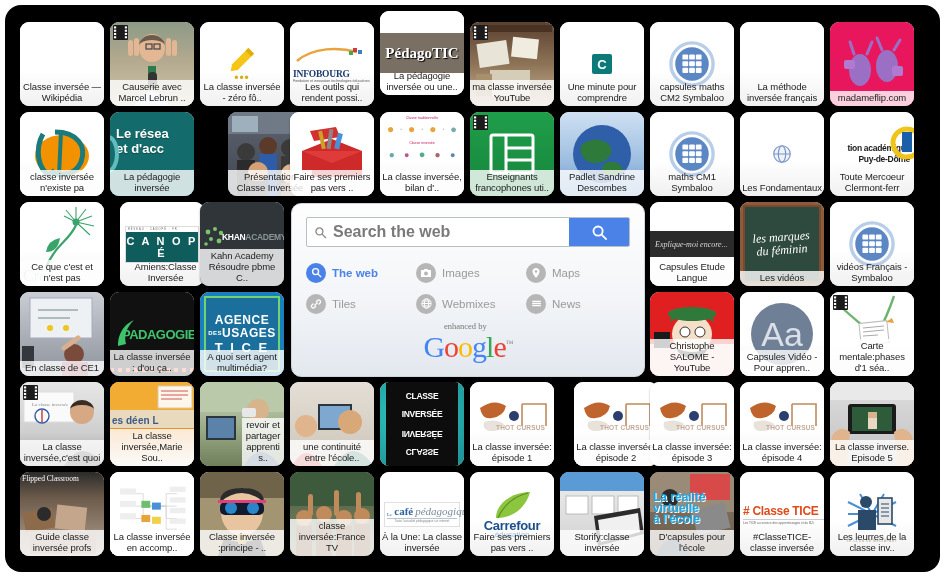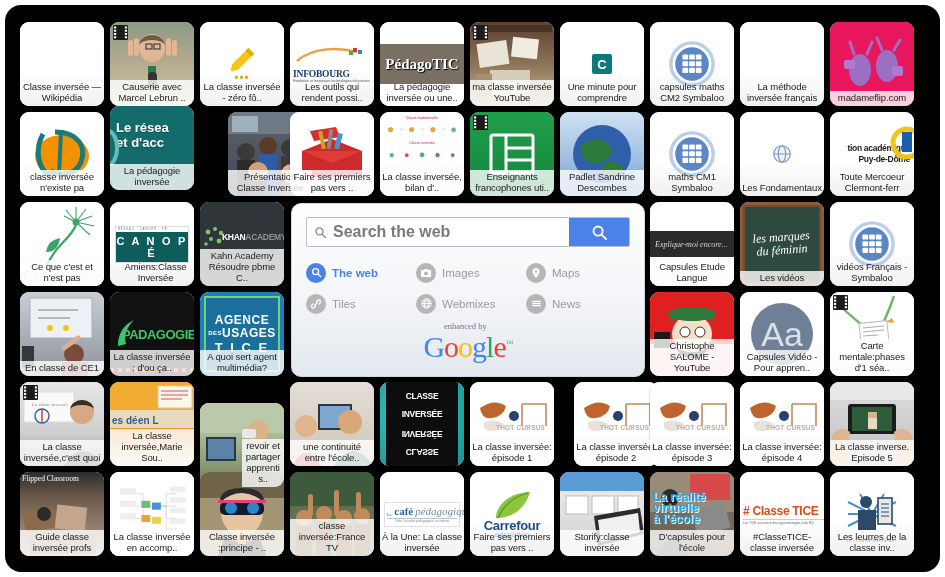--- a/index.html
+++ b/index.html
@@ -321,21 +321,21 @@
             <div style="width:78px"><svg width="78" height="20" viewBox="0 0 78 20">
                 <path d="M4 16 C20 2, 46 2, 64 7" stroke="#e8a33d" stroke-width="2.4" fill="none"></path>
                 <rect x="60" y="3" width="4" height="4" fill="#cf3b3b"></rect>
                 <rect x="65" y="5" width="4" height="4" fill="#3d7fc1"></rect>
                 <rect x="56" y="6" width="4" height="4" fill="#4ca84c"></rect>
               </svg><div style="font-family:'Liberation Serif',serif;font-size:9.5px;color:#1b3a6b;font-weight:bold;letter-spacing:-0.2px">INFOBOURG</div><div style="font-size:3.6px;color:#555;line-height:4px">Fondation et innovation technologies éducatives</div></div>
           </div>
         </div>
         <div class="cap">Les outils qui rendent possi..</div>
       </div>
-      <div class="tile" style="left: 375px; top: 17px; align-items: flex-end;">
+      <div class="tile" style="left: 375px; top: 6px; align-items: flex-end;">
         <div class="art">
           <div class="inner">
             <div style="width:100%;height:100%;background:#ffffff;display:flex;align-items:center;">
               <div style="width:100%;height:40px;background:#7a6f63;display:flex;align-items:center;justify-content:center">
                 <span style="color:#fff;font-weight:bold;font-size:15px;font-family:'Liberation Serif',serif;text-shadow:1px 1px 1px #000">PédagoTIC</span>
               </div>
             </div>
           </div>
         </div>
         <div class="cap">La pédagogie inversée ou une..</div>
@@ -434,21 +434,21 @@
             <svg width="74" height="56" viewBox="0 0 74 56">
               <ellipse cx="37" cy="30" rx="27" ry="21" fill="#f39200"></ellipse>
               <path d="M18 8 C10 22, 12 44, 26 50" stroke="#1b7a7a" stroke-width="5" fill="none"></path>
               <path d="M30 6 C52 6, 62 20, 56 36 C50 50, 32 52, 26 44" stroke="#1b7a7a" stroke-width="5" fill="none"></path>
               <line x1="36" y1="6" x2="34" y2="50" stroke="#1b7a7a" stroke-width="4"></line>
             </svg>
           </div>
         </div>
         <div class="cap">classe inversée n'existe pa</div>
       </div>
-      <div class="tile capshade" style="left: 105px; top: 101px;">
+      <div class="tile capshade" style="left: 105px; top: 107px;">
         <div class="art">
           <div class="inner">
             <div style="width:100%;height:100%;background:#146b6b;position:relative">
               <div style="position:absolute;left:6px;top:14px;color:#fff;font-weight:bold;font-size:13px;line-height:15px;text-shadow:0 1px 1px rgba(0,0,0,.3)">Le résea<br>et d'acc</div>
               <svg style="position:absolute;left:-12px;top:22px" width="26" height="40">
                 <ellipse cx="10" cy="20" rx="9" ry="17" fill="none" stroke="#5fbdbd" stroke-width="4"></ellipse>
               </svg>
             </div>
           </div>
         </div>
@@ -623,21 +623,21 @@
                   <line x1="56" y1="20" x2="44" y2="14"></line>
                 </g>
                 <circle cx="56" cy="20" r="3.5" fill="#3aa36a"></circle>
                 <path d="M56 23 C50 38, 34 44, 26 66" stroke="#3aa36a" stroke-width="2.2" fill="none"></path>
                 <path d="M40 36 q-12 2-14 14 q12 0 14-14z" fill="#3aa36a"></path>
               </svg><div style="position:absolute;left:3px;bottom:1px;color:#b7dcc6;font-size:16px;font-family:'Liberation Serif',serif">Crée</div></div>
           </div>
         </div>
         <div class="cap">Ce que c'est et n'est pas</div>
       </div>
-      <div class="tile" style="left: 105px; top: 197px; padding-left: 7px;">
+      <div class="tile" style="left: 115px; top: 197px; padding-left: 7px;">
         <div class="art">
           <div class="inner face-plain">
             <div style="width:74px;background:#fff;border:1px solid #ddd">
               <div style="font-size:2.6px;color:#666;letter-spacing:1px;padding:1px 2px">RÉSEAU · CANOPÉ · FR</div>
               <div style="background:#0f5c5c;color:#fff;font-size:11px;font-weight:bold;letter-spacing:2.2px;padding:3px 0;text-align:center;font-family:'Liberation Sans',sans-serif">C A N O P É</div>
             </div>
           </div>
         </div>
         <div class="cap">Amiens:Classe Inversée</div>
       </div>
@@ -854,21 +854,21 @@
                   <line x1="51" y1="17" x2="72" y2="17"></line>
                 </g>
                 <rect x="0" y="28" width="84" height="18" fill="#e9d9bd"></rect>
                 <text x="2" y="42" font-size="10" font-weight="bold" fill="#3a5a8a" font-family="Liberation Sans">es dé</text>
                 <text x="28" y="42" font-size="10" font-weight="bold" fill="#3a5a8a" font-family="Liberation Sans">en L</text>
               </svg></div>
           </div>
         </div>
         <div class="cap">La classe inversée,Marie Sou..</div>
       </div>
-      <div class="tile capshade" style="left: 195px; top: 398px; padding-left: 42px;">
+      <div class="tile capshade" style="left: 195px; top: 377px; padding-left: 42px;">
         <div class="art">
           <div class="inner">
             <div class="photo" style="background:linear-gradient(#cfd8c8 0%,#9fb08c 50%,#6f7f5c 100%);position:relative"><svg viewBox="0 0 84 84" width="84" height="84">
                 <rect x="0" y="0" width="84" height="30" fill="#b9c9a9"></rect>
                 <rect x="6" y="34" width="30" height="24" fill="#2b3640"></rect>
                 <rect x="8" y="36" width="26" height="20" fill="#5b82a8"></rect>
                 <circle cx="58" cy="28" r="11" fill="#d8b48c"></circle>
                 <path d="M44 84 q16-28 36 0z" fill="#2e4a74"></path>
                 <rect x="42" y="26" width="14" height="9" rx="2" fill="#e8e8e8"></rect>
               </svg></div>

